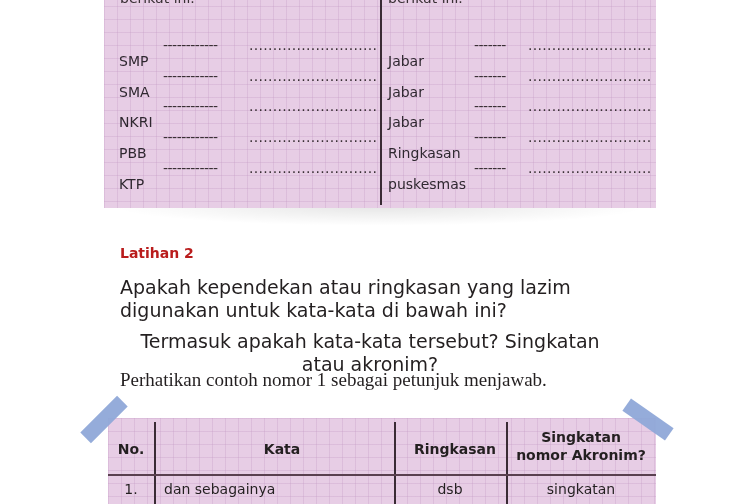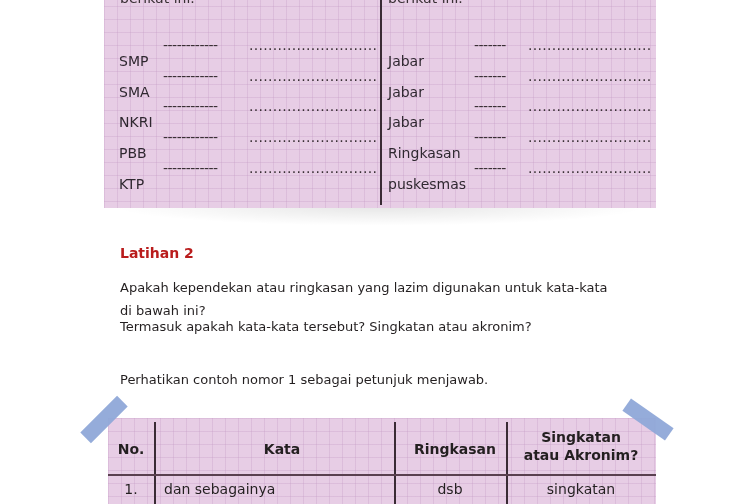--- a/index.html
+++ b/index.html
@@ -33,21 +33,21 @@
   }
   .abbr-row .term { position: absolute; left: 0; top: 16px; }
   .abbr-row .dash { position: absolute; top: 0; letter-spacing: -0.5px; color: #3a3035; }
   .abbr-row .dots { position: absolute; top: 0; letter-spacing: 0.3px; color: #3a3035; }
 
   
   .latihan-title {
     position: absolute; left: 120px; top: 245px; font-size: 14px; font-weight: bold; color: #b91c1c;
   }
   .para {
-    position: absolute; left: 120px; font-size: 13px; line-height: 23px; color: #231f20; width: 500px;
+    position: absolute; left: 120px; font-size: 19px; line-height: 23px; color: #231f20; width: 500px;
   }
 
   
   .table-card {
     position: absolute; left: 108px; top: 418px; width: 548px; height: 100px;
   }
   .tape {
     position: absolute; width: 52px; height: 15px; background: #8fa8d8; opacity: 0.95;
   }
   .tape-left { left: 78px; top: 412px; transform: rotate(-45deg); }
@@ -119,36 +119,36 @@
   </div>
   <div class="abbr-row" style="left:284px; top:179px;">
     <span class="term">puskesmas</span>
     <span class="dash" style="left:86px;">-------</span>
     <span class="dots" style="left:140px;">..........................</span>
   </div>
 </div>
 
 <div class="latihan-title">Latihan 2</div>
 <div class="para" style="top:276px;">Apakah kependekan atau ringkasan yang lazim digunakan untuk kata-kata di bawah ini?</div>
-<div class="para" style="top:315px;">Termasuk apakah kata-kata tersebut? Singkatan atau akronim?</div>
-<div class="para" style="top:368px;">Perhatikan contoh nomor 1 sebagai petunjuk menjawab.</div>
+<div class="para" style="top:330px;text-align:center;">Termasuk apakah kata-kata tersebut? Singkatan atau akronim?</div>
+<div class="para" style="top:368px;font-family:Liberation Serif, serif;">Perhatikan contoh nomor 1 sebagai petunjuk menjawab.</div>
 
 <div class="table-card grid-bg">
   <div class="tbl">
     <div class="vline" style="left:46px;"></div>
     <div class="vline" style="left:286px;"></div>
     <div class="vline" style="left:398px;"></div>
     <div class="hline"></div>
 
     <div class="th" style="left:0; width:46px; top:22px;">No.</div>
     <div class="th" style="left:46px; width:256px; top:22px;">Kata</div>
     <div class="th" style="left:286px; width:122px; top:22px;">Ringkasan</div>
     <div class="th" style="left:398px; width:150px; top:10px;">
       <div>Singkatan</div>
-      <div>atau Akronim?</div>
+      <div>nomor Akronim?</div>
     </div>
 
     <div class="td" style="left:0; width:46px; text-align:center;">1.</div>
     <div class="td" style="left:286px; width:112px; text-align:center;">dsb</div>
     <div class="td" style="left:56px;">dan sebagainya</div>
     <div class="td" style="left:398px; width:150px; text-align:center;">singkatan</div>
   </div>
 </div>
 
 <div class="tape tape-left"></div>

